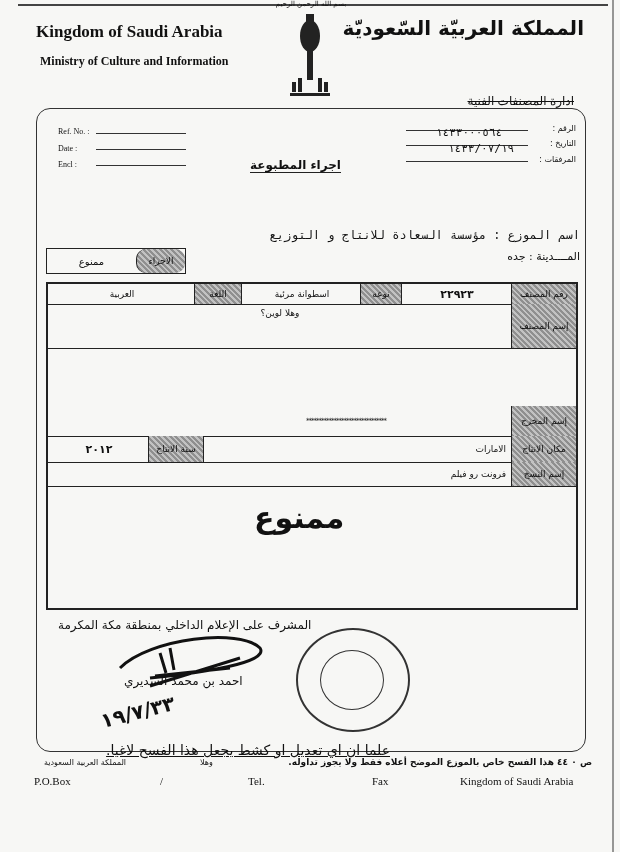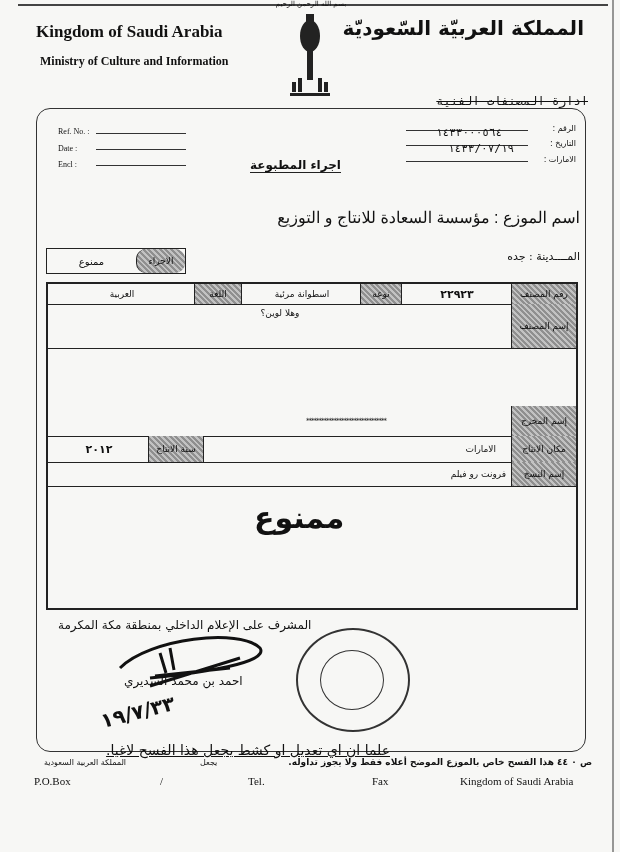--- a/index.html
+++ b/index.html
@@ -7,30 +7,30 @@
          font-family:"DejaVu Serif", serif; color:#111; }
   .page { position:absolute; left:0; top:0; width:620px; height:852px; }
   .top-rule { position:absolute; left:18px; top:4px; width:590px; height:2px; background:#444; }
   .right-edge { position:absolute; right:6px; top:0; width:2px; height:852px; background:#555; opacity:.6; }
   .en-title { position:absolute; left:36px; top:22px; font-size:17px; font-weight:bold; font-family:"Liberation Serif", serif; }
   .en-sub { position:absolute; left:40px; top:54px; font-size:12px; font-weight:bold; font-family:"Liberation Serif", serif; }
   .ar-title { position:absolute; right:36px; top:16px; font-size:20px; font-weight:bold; direction:rtl; font-family:"DejaVu Sans", sans-serif; }
   .ar-sub { position:absolute; right:40px; top:50px; font-size:15px; direction:rtl; font-family:"DejaVu Sans", sans-serif; }
   .logo { position:absolute; left:286px; top:0; width:48px; height:102px; }
   .logo-caption { position:absolute; left:264px; top:0; width:94px; text-align:center; font-size:7px; direction:rtl; font-family:"DejaVu Sans", sans-serif; }
-  .dept { position:absolute; right:32px; top:94px; font-size:12px; direction:rtl; font-family:Liberation Mono, monospace; text-decoration:line-through; }
+  .dept { position:absolute; right:46px; top:94px; font-size:12px; direction:rtl; font-family:Liberation Sans, sans-serif; text-decoration:line-through; }
 
   .frame { position:absolute; left:36px; top:108px; width:548px; height:642px; border:1.5px solid #333; border-radius:14px; }
   .meta-en { position:absolute; left:58px; font-size:8px; font-family:"Liberation Serif", serif; }
   .meta-line { position:absolute; height:1px; background:#333; }
   .meta-ar { position:absolute; font-size:8px; direction:rtl; font-family:"DejaVu Sans", sans-serif; }
   .meta-val { position:absolute; font-size:11px; font-family:"DejaVu Sans Mono", monospace; letter-spacing:1px; }
   .doc-title { position:absolute; left:250px; top:158px; font-size:12px; font-weight:bold; direction:rtl; border-bottom:1.5px solid #222; font-family:"DejaVu Sans", sans-serif; }
 
-  .dist { position:absolute; right:40px; top:208px; font-size:16px; direction:rtl; font-family:Liberation Sans, sans-serif; }
+  .dist { position:absolute; right:40px; top:228px; font-size:12px; direction:rtl; font-family:Liberation Mono, monospace; }
   .city { position:absolute; right:40px; top:250px; font-size:11px; direction:rtl; font-family:"DejaVu Sans", sans-serif; }
 
   .grey { background:#a9a9a9; background-image:repeating-linear-gradient(45deg,#8f8f8f 0 2px,#c2c2c2 2px 4px); }
   .action-box { position:absolute; left:46px; top:248px; width:138px; height:24px; border:1.5px solid #222; display:flex; }
   .action-box .val { flex:1; display:flex; align-items:center; justify-content:center; font-size:10px; font-family:"DejaVu Sans", sans-serif; }
   .action-box .lbl { width:48px; display:flex; align-items:center; justify-content:center; font-size:9px; border-left:1.5px solid #222; font-family:"DejaVu Sans", sans-serif;border-radius:10px; }
 
   .grid { position:absolute; left:46px; top:282px; width:528px; height:324px; border:2px solid #222; font-family:"DejaVu Sans", sans-serif; }
   .row { position:absolute; left:0; width:528px; border-bottom:1.5px solid #222; }
   .cell { position:absolute; top:0; height:100%; display:flex; align-items:center; justify-content:center; font-size:9px; direction:rtl; }
@@ -76,21 +76,21 @@
 
   <div class="meta-en" style="top:127px">Ref. No. :</div>
   <div class="meta-en" style="top:144px">Date        :</div>
   <div class="meta-en" style="top:160px">Encl        :</div>
   <div class="meta-line" style="left:96px;top:133px;width:90px"></div>
   <div class="meta-line" style="left:96px;top:149px;width:90px"></div>
   <div class="meta-line" style="left:96px;top:165px;width:90px"></div>
 
   <div class="meta-ar" style="right:44px;top:124px">الرقم :</div>
   <div class="meta-ar" style="right:44px;top:139px">التاريخ :</div>
-  <div class="meta-ar" style="right:44px;top:155px">الامارات :</div>
+  <div class="meta-ar" style="right:44px;top:155px">المرفقات :</div>
   <div class="meta-line" style="left:406px;top:130px;width:122px"></div>
   <div class="meta-line" style="left:406px;top:145px;width:122px"></div>
   <div class="meta-line" style="left:406px;top:161px;width:122px"></div>
   <div class="meta-val" style="left:436px;top:126px">١٤٣٣٠٠٠٥٦٤</div>
   <div class="meta-val" style="left:448px;top:142px">١٤٣٣/٠٧/١٩</div>
 
   <div class="doc-title">اجراء المطبوعة</div>
 
   <div class="dist">اسم الموزع :  مؤسسة السعادة للانتاج و التوزيع</div>
   <div class="city">المــــدينة :  جده</div>
@@ -117,21 +117,21 @@
     </div>
 
 
     <div class="row" style="top:122px;height:30px">
       <div class="cell hdr grey">إسم المخرج</div>
       <div class="cell" style="right:70px;width:200px;justify-content:flex-end;font-size:7px;letter-spacing:-1px">********************************</div>
     </div>
 
     <div class="row" style="top:152px;height:26px">
       <div class="cell hdr grey">مكان الانتاج</div>
-      <div class="cell" style="right:64px;width:308px;justify-content:flex-start;padding-right:16px;box-sizing:border-box">الامارات</div>
+      <div class="cell" style="right:64px;width:308px;justify-content:flex-start;padding-right:6px;box-sizing:border-box">الامارات</div>
       <div class="cell grey" style="right:372px;width:54px;border-left:1.5px solid #222;border-right:1.5px solid #222">سنة الانتاج</div>
       <div class="cell" style="right:426px;width:102px;font-size:11px;font-weight:bold">٢٠١٢</div>
     </div>
 
     <div class="row" style="top:178px;height:24px">
       <div class="cell hdr grey">إسم النسخ</div>
       <div class="cell" style="right:64px;width:368px;justify-content:flex-start;padding-right:6px;box-sizing:border-box">فرونت رو فيلم</div>
     </div>
 
   </div>
@@ -145,19 +145,19 @@
   <div class="sig-date">١٩/٧/٣٣</div>
 
   <div class="seal">
     <div class="seal-inner"></div>
   </div>
 
   <div class="note1">علما ان اي تعديل او كشط يجعل هذا الفسح لاغيا.</div>
   <div class="note2">ص ٠ ٤٤ هذا الفسح خاص بالموزع الموضح أعلاه فقط ولا يجوز تداوله.</div>
 
   <div class="foot-ar" style="left:44px">المملكة العربية السعودية</div>
-  <div class="foot-ar" style="left:200px">يجعل</div>
+  <div class="foot-ar" style="left:200px">وهلا</div>
   <div class="foot-en" style="left:34px">P.O.Box</div>
   <div class="foot-en" style="left:160px">/</div>
   <div class="foot-en" style="left:248px">Tel.</div>
   <div class="foot-en" style="left:372px">Fax</div>
   <div class="foot-en" style="left:460px">Kingdom of Saudi Arabia</div>
 </div>
 
 </body></html>

